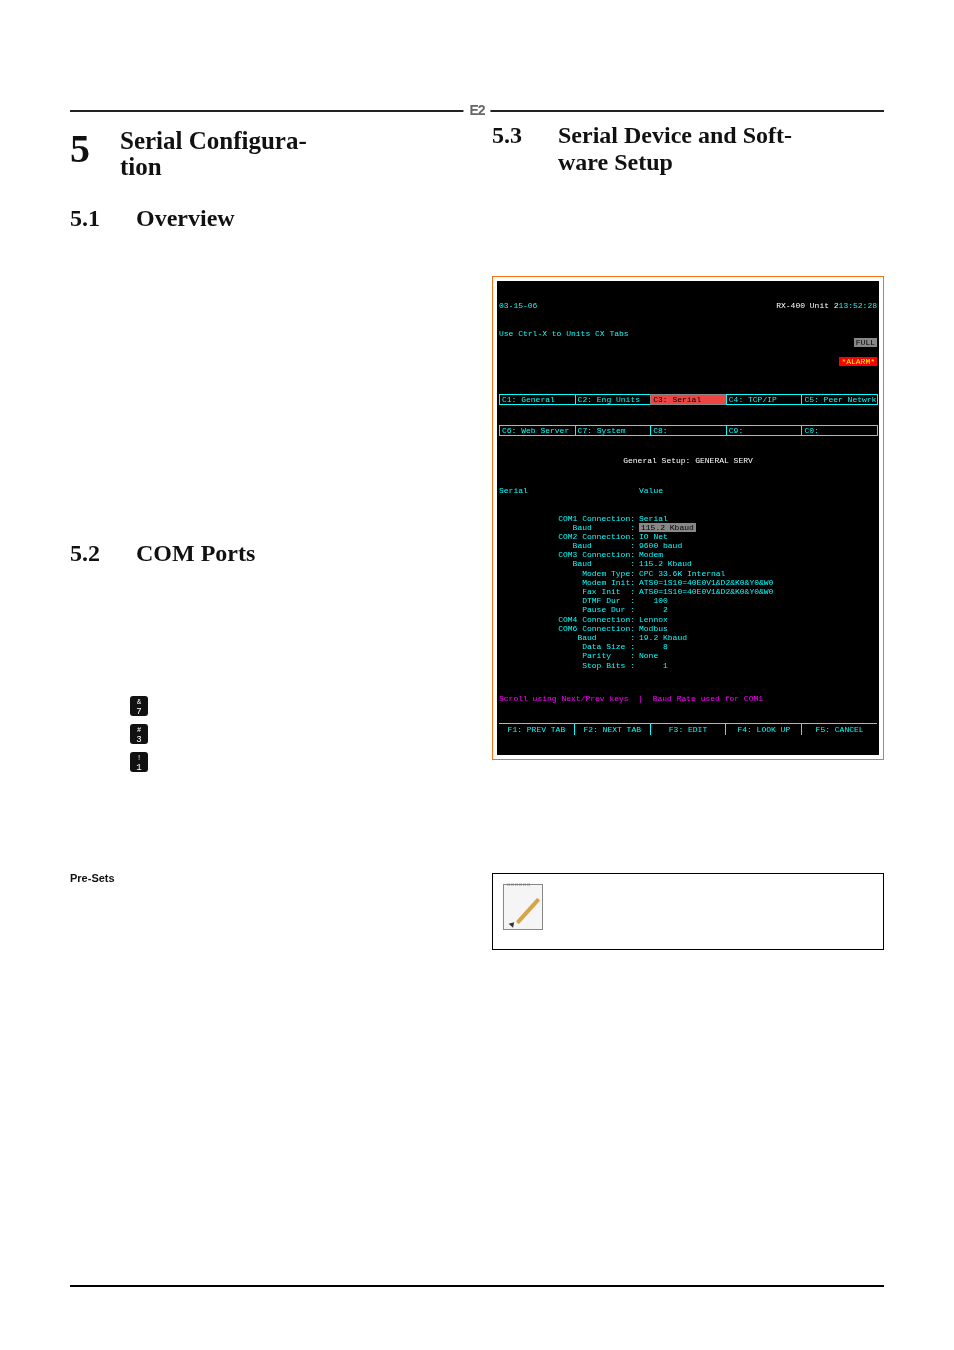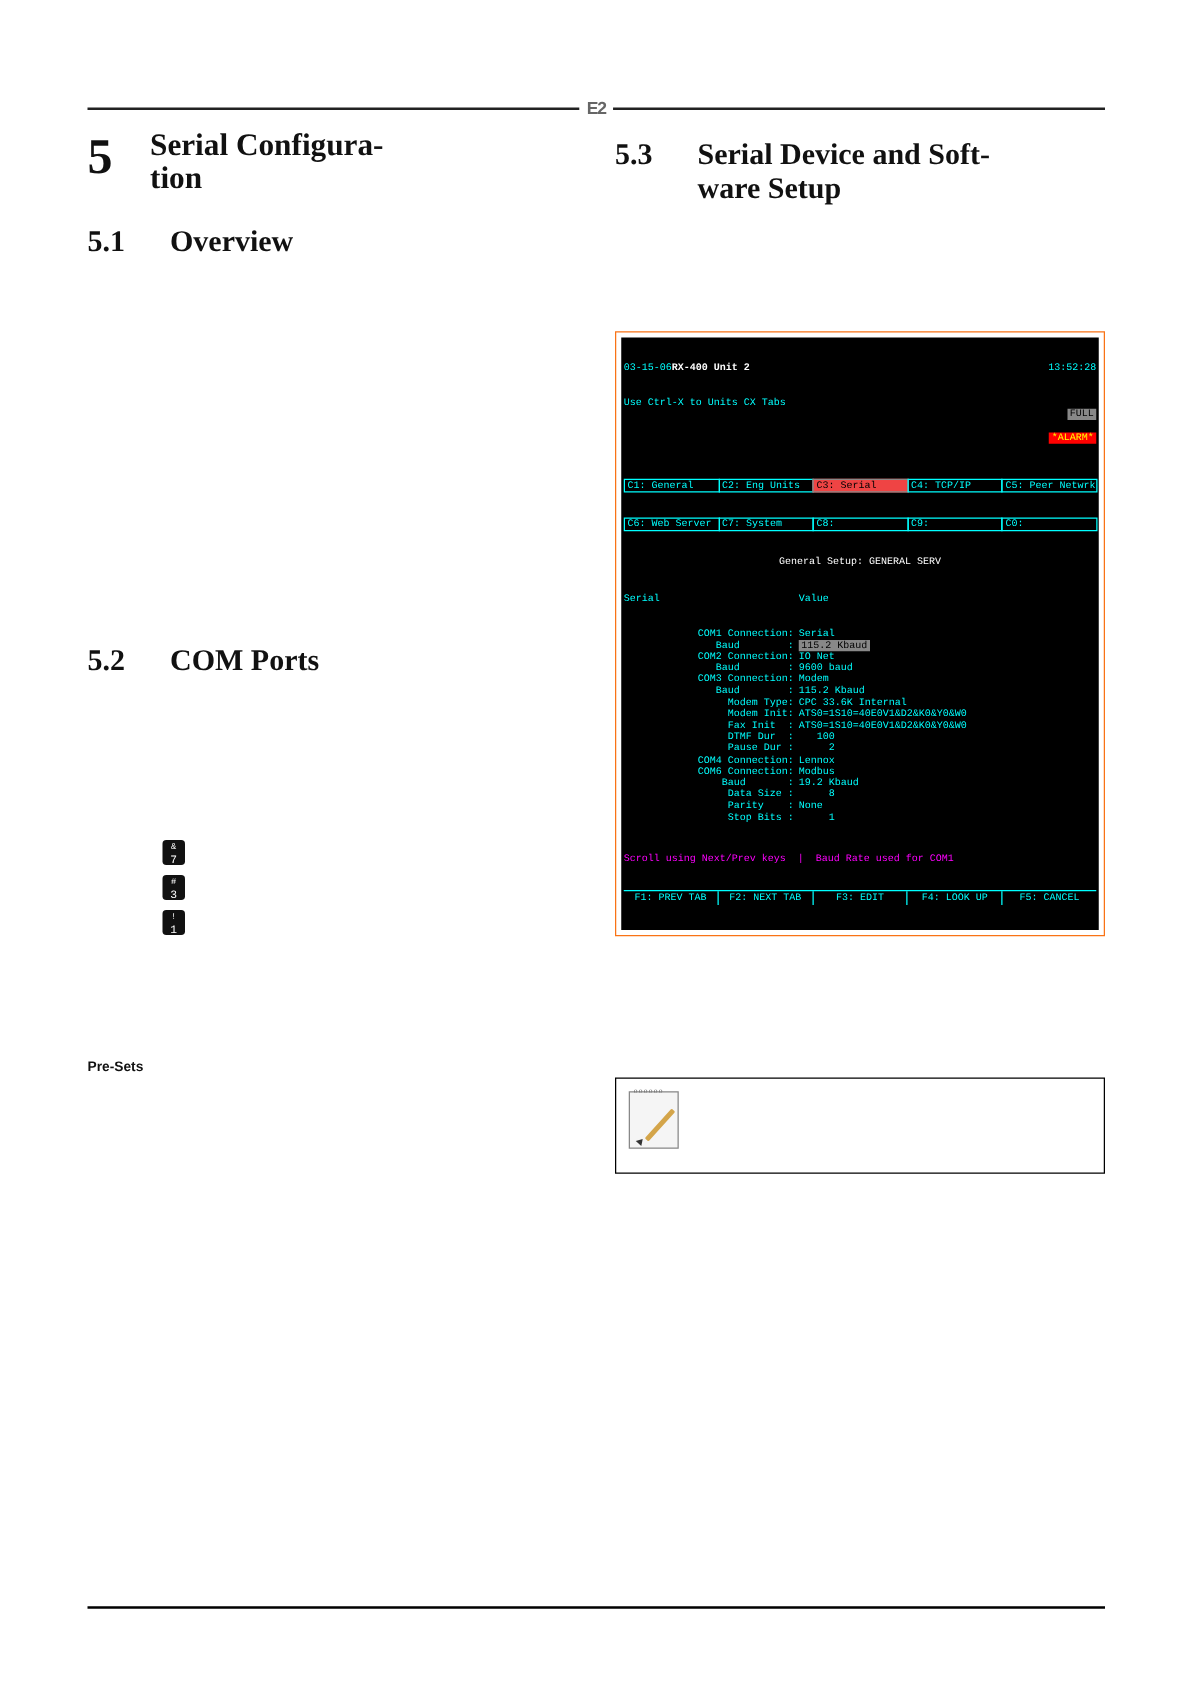--- a/index.html
+++ b/index.html
@@ -6,21 +6,21 @@
   html, body { margin: 0; padding: 0; }
   body {
     width: 954px;
     height: 1350px;
     font-family: Georgia, "Times New Roman", serif;
     color: #111;
     background: #fff;
     position: relative;
   }
   .page {
-    padding: 86px 70px 0 70px;
+    padding: 110px 70px 0 70px;
   }
   .hr {
     border-top: 2px solid #222;
     height: 0;
   }
   .top-rule { margin-bottom: 6px; position: relative; }
   .ez-logo {
     position: absolute;
     left: 50%;
     top: -10px;
@@ -93,21 +93,21 @@
     background: #000;
     color: #0ff;
     font-family: "Courier New", monospace;
     font-size: 8px;
     line-height: 1.15;
     padding: 2px;
     white-space: pre;
   }
   .term .t-top { display:flex; }
   .term .t-top .l { color:#0ff; flex:0 0 auto; }
-  .term .t-top .c { color:#fff; flex:1; text-align:left;font-weight:bold; }
+  .term .t-top .c { color:#fff; flex:1; text-align:right; }
   .term .t-top .r { color:#0ff; flex:0 0 auto; }
   .term .t-hint { display:flex; }
   .term .t-hint .l { flex:1; color:#0ff;}
   .term .t-hint .c { flex:1; text-align:center; color:#fff;}
   .term .t-hint .r { flex:1; text-align:right;}
   .term .inv { background:#888; color:#000; padding:0 2px;}
   .term .alarm { background:#f00; color:#ff0; padding:0 2px;}
   .term .tabs { display:flex; flex-wrap:wrap; margin-top:1px;}
   .term .tab {
     border:1px solid #0ff;
@@ -239,21 +239,21 @@
       </div>
 
       <div class="body-text">
         <p>Once the General Setup screens appear, use Ctrl-X (or the F1/F2 PREV TAB / NEXT TAB function keys) to move to the C3: Serial tab. The cursor will be positioned on the first field. Use the arrow keys to move between fields and the Enter key to open look-up lists where available.</p>
         <p><span class="sub">Pre-Sets</span></p>
         <p>When you first open the Serial tab, the E2 loads a set of factory pre-set values for each COM port based on the controller model and any option cards detected. In most installations these defaults are correct and no changes are required. If you replace an option card or add a new serial device later, you can return to this screen at any time and select a different connection type; the E2 will automatically re-load the appropriate default baud rate and secondary parameters for the new type. You may then override any individual parameter as needed.</p>
       </div>
     </div>
 
     <div class="col">
-      <div class="h2" style="margin-top:13px; font-size:24px;">
+      <div class="h2" style="margin-top:0; font-size:24px;">
         <div class="num">5.3</div>
         <div style="white-space:pre-line">Serial Device and Soft-
 ware Setup</div>
       </div>
 
       <div class="body-text" style="min-height:90px;"></div>
 
       <div class="term-wrap">
         <div class="term">
           <div class="t-top">

